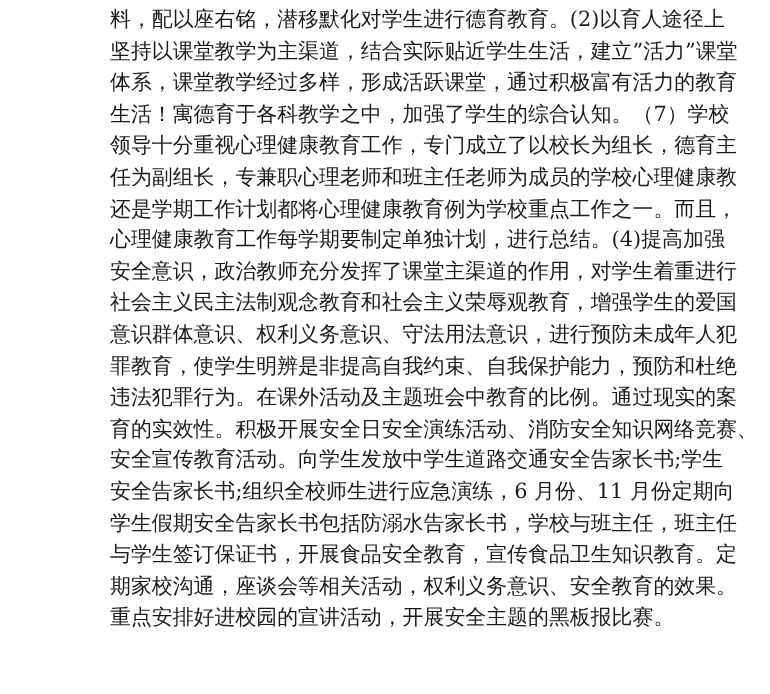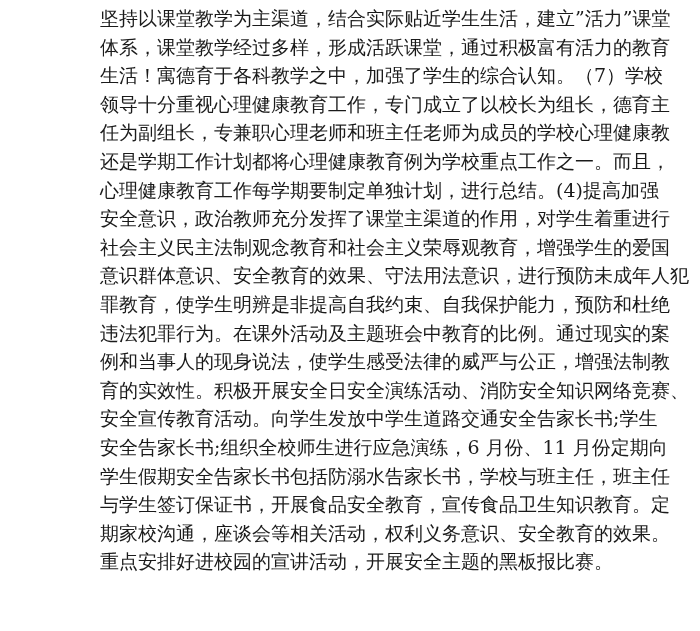--- a/index.html
+++ b/index.html
@@ -40,33 +40,33 @@
     }
     .line.last {
       text-align-last: left;
     }
   </style>
 </head>
 <body>
 
 <div class="page">
   <div class="text-block">
+    <span class="line">料，配以座右铭，潜移默化对学生进行德育教育。(2)以育人途径上</span>
     <span class="line">坚持以课堂教学为主渠道，结合实际贴近学生生活，建立”活力”课堂</span>
     <span class="line">体系，课堂教学经过多样，形成活跃课堂，通过积极富有活力的教育</span>
     <span class="line">生活！寓德育于各科教学之中，加强了学生的综合认知。（7）学校</span>
     <span class="line">领导十分重视心理健康教育工作，专门成立了以校长为组长，德育主</span>
     <span class="line">任为副组长，专兼职心理老师和班主任老师为成员的学校心理健康教</span>
     <span class="line">还是学期工作计划都将心理健康教育例为学校重点工作之一。而且，</span>
     <span class="line">心理健康教育工作每学期要制定单独计划，进行总结。(4)提高加强</span>
     <span class="line">安全意识，政治教师充分发挥了课堂主渠道的作用，对学生着重进行</span>
     <span class="line">社会主义民主法制观念教育和社会主义荣辱观教育，增强学生的爱国</span>
-    <span class="line">意识群体意识、安全教育的效果、守法用法意识，进行预防未成年人犯</span>
+    <span class="line">意识群体意识、权利义务意识、守法用法意识，进行预防未成年人犯</span>
     <span class="line">罪教育，使学生明辨是非提高自我约束、自我保护能力，预防和杜绝</span>
     <span class="line">违法犯罪行为。在课外活动及主题班会中教育的比例。通过现实的案</span>
-    <span class="line">例和当事人的现身说法，使学生感受法律的威严与公正，增强法制教</span>
     <span class="line">育的实效性。积极开展安全日安全演练活动、消防安全知识网络竞赛、</span>
     <span class="line">安全宣传教育活动。向学生发放中学生道路交通安全告家长书;学生</span>
     <span class="line">安全告家长书;组织全校师生进行应急演练，6 月份、11 月份定期向</span>
     <span class="line">学生假期安全告家长书包括防溺水告家长书，学校与班主任，班主任</span>
     <span class="line">与学生签订保证书，开展食品安全教育，宣传食品卫生知识教育。定</span>
     <span class="line">期家校沟通，座谈会等相关活动，权利义务意识、安全教育的效果。</span>
     <span class="line last">重点安排好进校园的宣讲活动，开展安全主题的黑板报比赛。</span>
   </div>
 </div>
 

